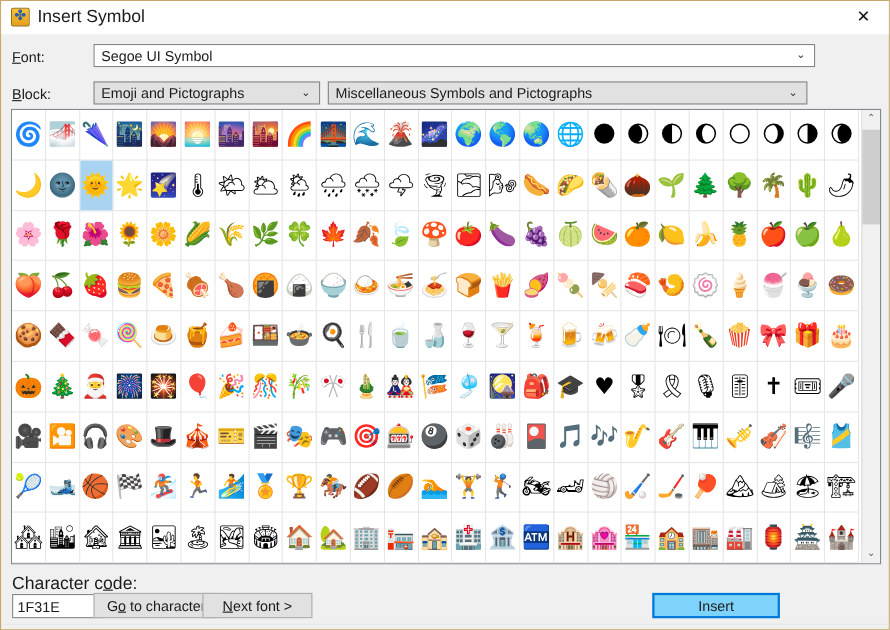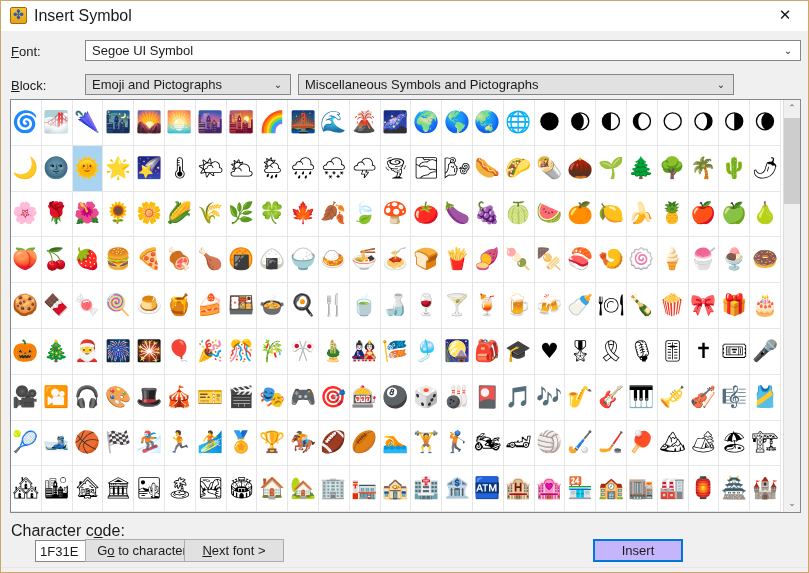--- a/index.html
+++ b/index.html
@@ -114,21 +114,21 @@
     top: 0;
     width: 16px;
     height: 19px;
     line-height: 19px;
     text-align: center;
     font-size: 10px;
     color: #333;
     font-family: "DejaVu Sans", sans-serif;
   }
 
-  #font-combo  { left: 84px; top: 39px; width: 716px; }
+  #font-combo  { left: 84px; top: 39px; width: 656px; }
   #block-combo { left: 84px; top: 73px; width: 206px; }
   #sub-combo   { left: 297px; top: 73px; width: 436px; }
 
   
   #grid-frame {
     position: absolute;
     left: 9px; top: 98px;
     width: 791px; height: 414px;
     box-sizing: border-box;
     background: #ffffff;
@@ -212,43 +212,42 @@
     left: 10px; top: 539px;
     width: 82px; height: 22px;
     box-sizing: border-box;
     border: 1px solid #868686;
     background: #ffffff;
     font-family: "Liberation Sans", sans-serif;
     font-size: 13px;
     color: #1b1b1b;
     padding: 0 4px;
     outline: none;
-    margin-left: 24px;
   }
 
   .btn {
     position: absolute;
     box-sizing: border-box;
     height: 23px;
     background: #e1e1e1;
     border: 1px solid #adadad;
     font-family: "Liberation Sans", sans-serif;
     font-size: 13px;
     color: #1b1b1b;
     cursor: pointer;
     padding: 0;
     line-height: 21px;
     text-align: center;
   }
   .btn u { text-decoration: underline; }
 
   #goto-btn      { left: 84px; top: 538px; width: 114px; }
   #nextfont-btn  { left: 183px; top: 538px; width: 100px; }
-  #insert-btn    { left: 592px; top: 538px; width: 90px;
-                   border: 2px solid #0078d7; background: #c4b5fd; line-height: 19px; }
+  #insert-btn    { left: 592px; top: 538px; width: 116px;
+                   border: 2px solid #0078d7; background: #7dd3fc; line-height: 19px; }
   #cancel-btn    { left: 706px; top: 538px; width: 94px; }
 
   #separator {
     position: absolute;
     left: 1px; top: 566px;
     width: 805px; height: 1px;
     background: #e6e6e6;
   }
 </style>
 </head>

